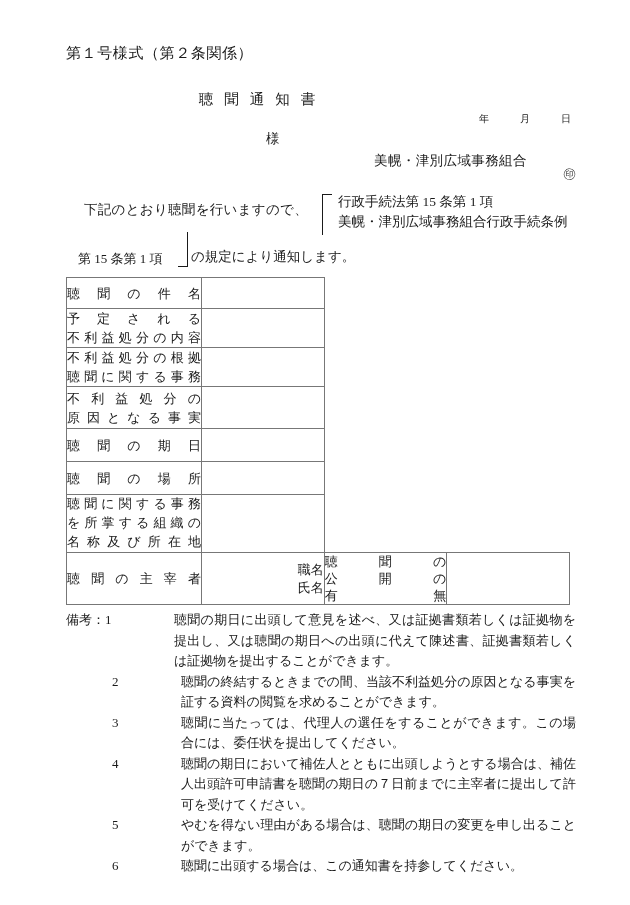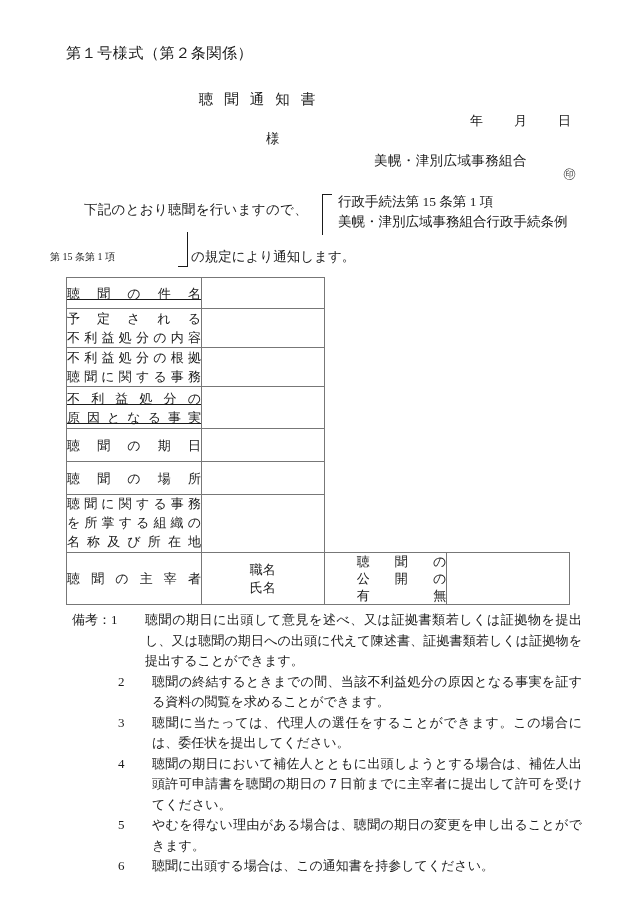--- a/index.html
+++ b/index.html
@@ -43,21 +43,21 @@
     letter-spacing: 11px;
     text-indent: 11px;
     white-space: nowrap;
   }
 
   
   .date-line {
     position: absolute;
     right: 58px;
     top: 112px;
-    font-size: 13px;
+    font-size: 10px;
     letter-spacing: 1px;
     white-space: nowrap;
   }
   .date-line .gap { display: inline-block; width: 30px; }
 
   
   .addressee {
     position: absolute;
     left: 266px;
     top: 130px;
@@ -110,23 +110,23 @@
   .brace-lines {
     position: absolute;
     left: 16px;
     top: 0;
     font-size: 13.5px;
     line-height: 20px;
     white-space: nowrap;
   }
   .cont-line {
     position: absolute;
-    left: 50px;
+    left: 78px;
     top: 250px;
-    font-size: 10px;
+    font-size: 13px;
     white-space: nowrap;
   }
   .brace-close {
     position: absolute;
     left: 178px;
     top: 232px;
     width: 9px;
     height: 34px;
     border-right: 1.3px solid #1a1a1a;
     border-bottom: 1.3px solid #1a1a1a;
@@ -162,54 +162,53 @@
     text-align-last: justify;
     line-height: 19px;
   }
   .lbl span {
     display: block;
     text-align: justify;
     text-align-last: justify;
   }
   .val { background: #fff; }
 
-  .r1 { height: 31px; text-decoration: underline; }
+  .r1 { height: 31px; }
   .r2 { height: 38px; }
   .r3 { height: 36px; }
-  .r4 { height: 42px; text-decoration: underline; }
+  .r4 { height: 42px; }
   .r5 { height: 33px; padding-left: 16px; }
   .r6 { height: 33px; }
   .r7 { height: 58px; font-family: Liberation Mono, monospace; }
   .r8 { height: 50px; }
 
   .sub-lbl {
     padding: 4px 8px;
     line-height: 18px;
     vertical-align: middle;
-    text-align: center;
+    text-align: right;
   }
   .open-lbl {
     width: 76px;
     padding: 3px 8px;
     line-height: 17px;
     text-align: justify;
     text-align-last: justify;
     vertical-align: middle;
   }
   .open-lbl span {
     display: block;
     text-align: justify;
     text-align-last: justify;
-    margin-left: 32px;
   }
 
   
   .notes {
     position: absolute;
-    left: 72px;
+    left: 66px;
     top: 610px;
     width: 510px;
     font-size: 13px;
     line-height: 20.5px;
   }
   .note-row {
     display: flex;
     align-items: flex-start;
   }
   .note-head {
@@ -219,20 +218,21 @@
   .note-num {
     flex: 0 0 auto;
     width: 34px;
     text-align: left;
     white-space: nowrap;
   }
   .note-body {
     flex: 1 1 auto;
     text-align: justify;
     text-justify: inter-character;
+    margin-left: 35px;
   }
   .note-first .note-body { padding-left: 0; }
   .indent-block { padding-left: 46px; }
 </style>
 </head>
 <body>
 
 <div class="page">
 
   <div class="form-no">第１号様式（第２条関係）</div>

